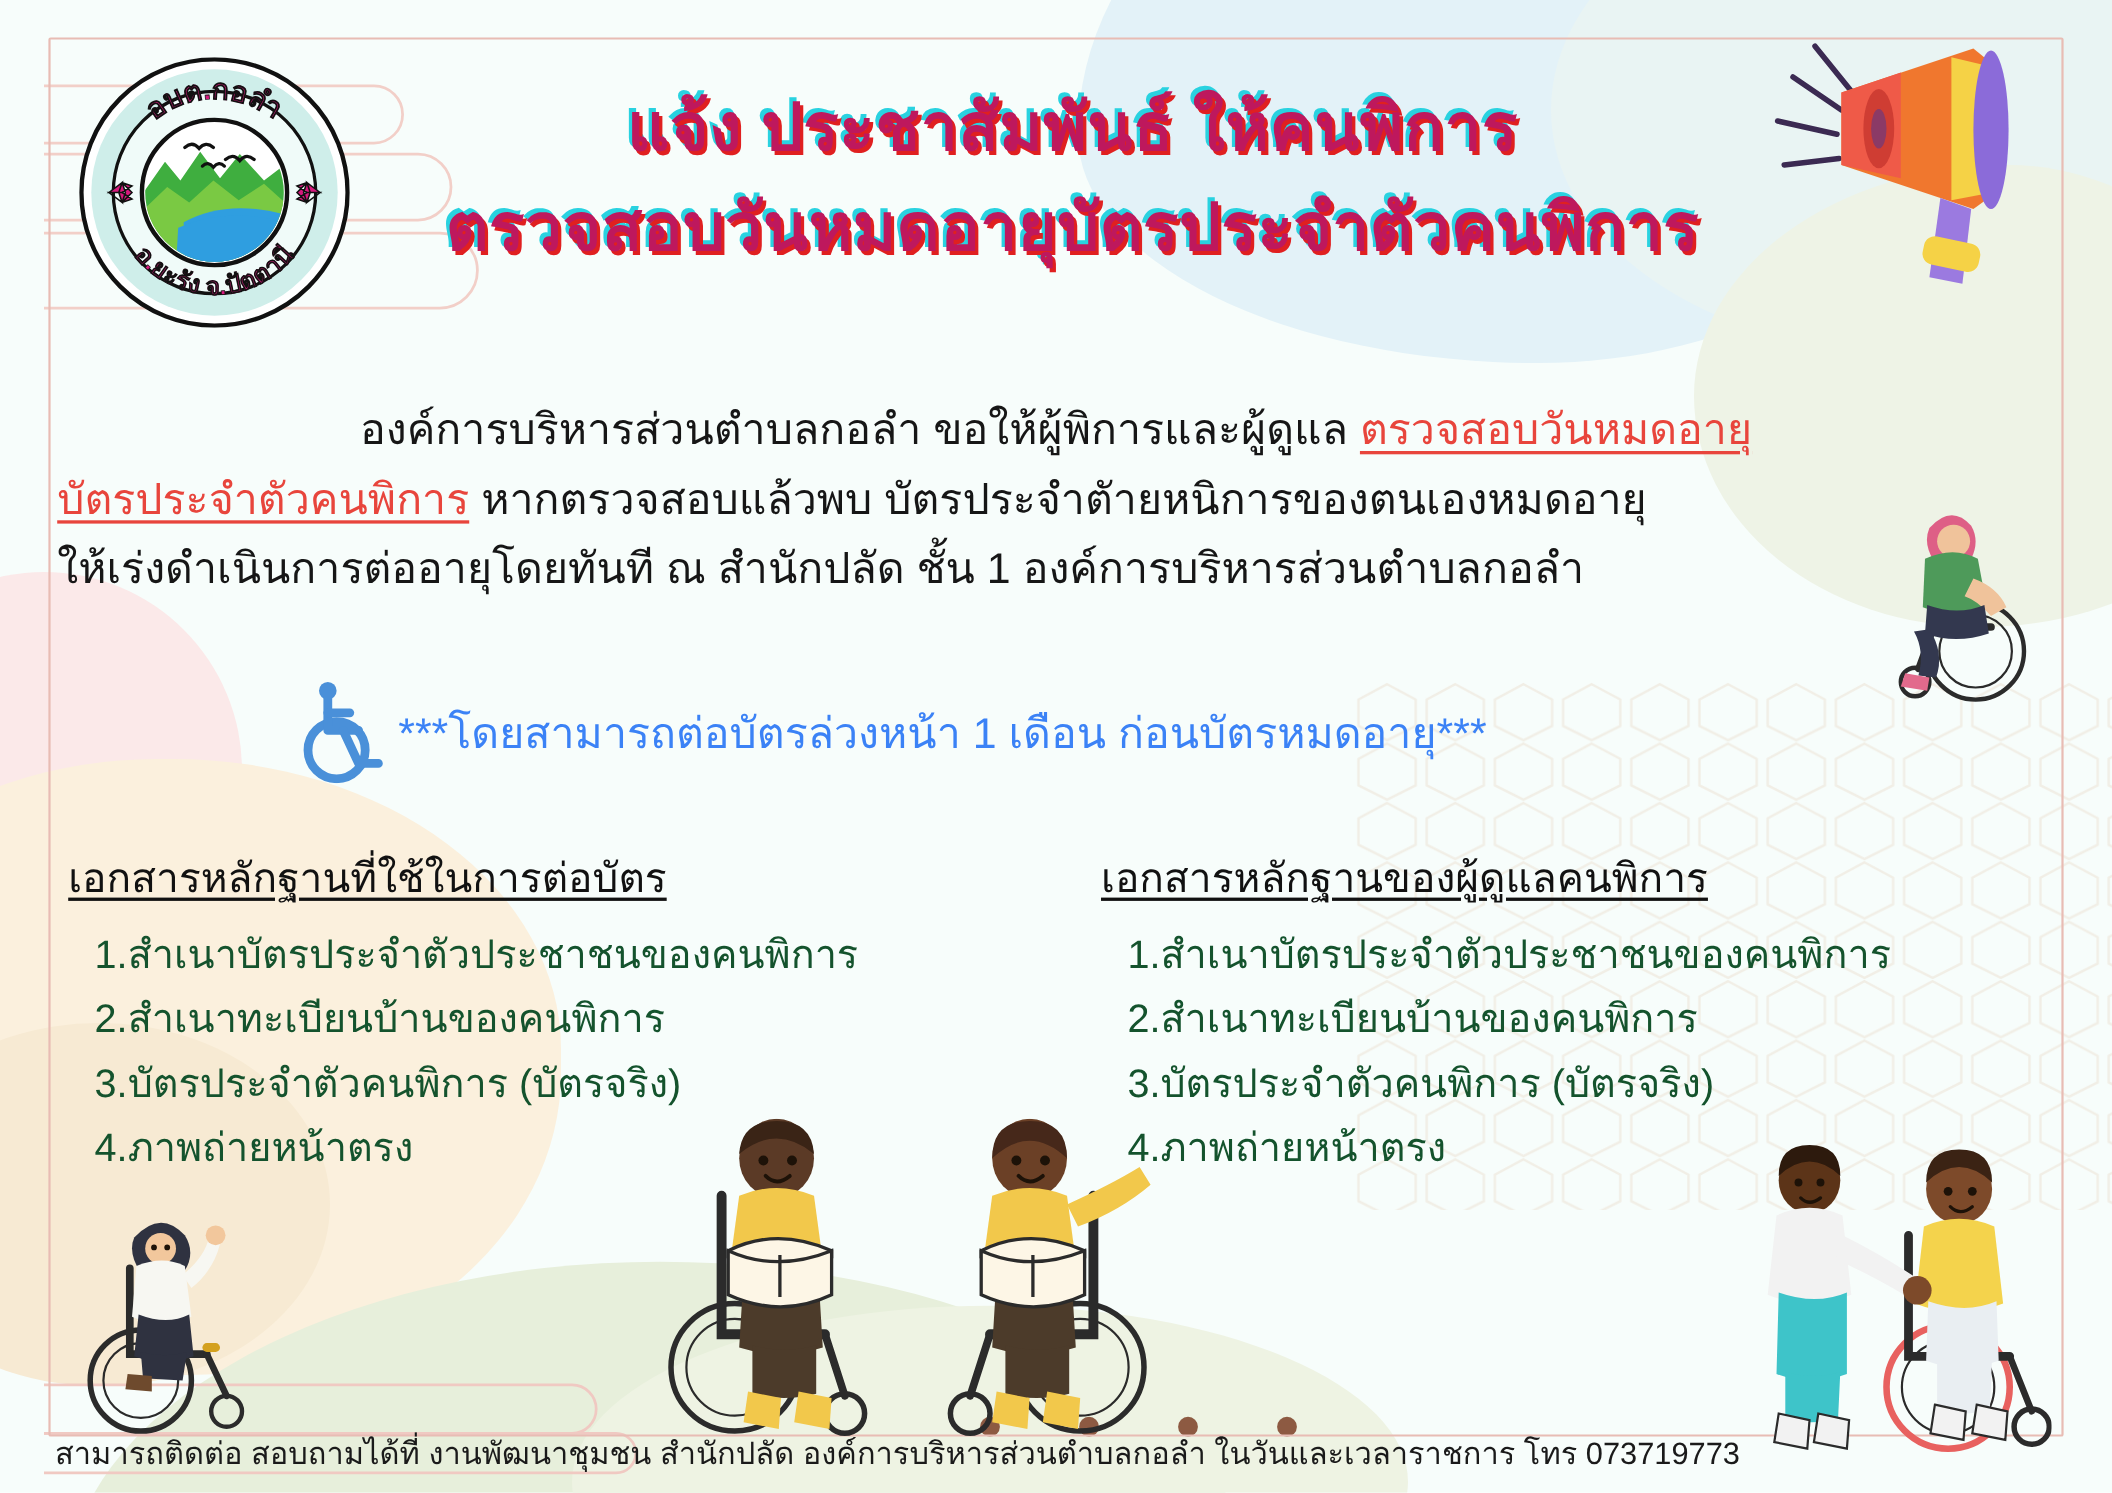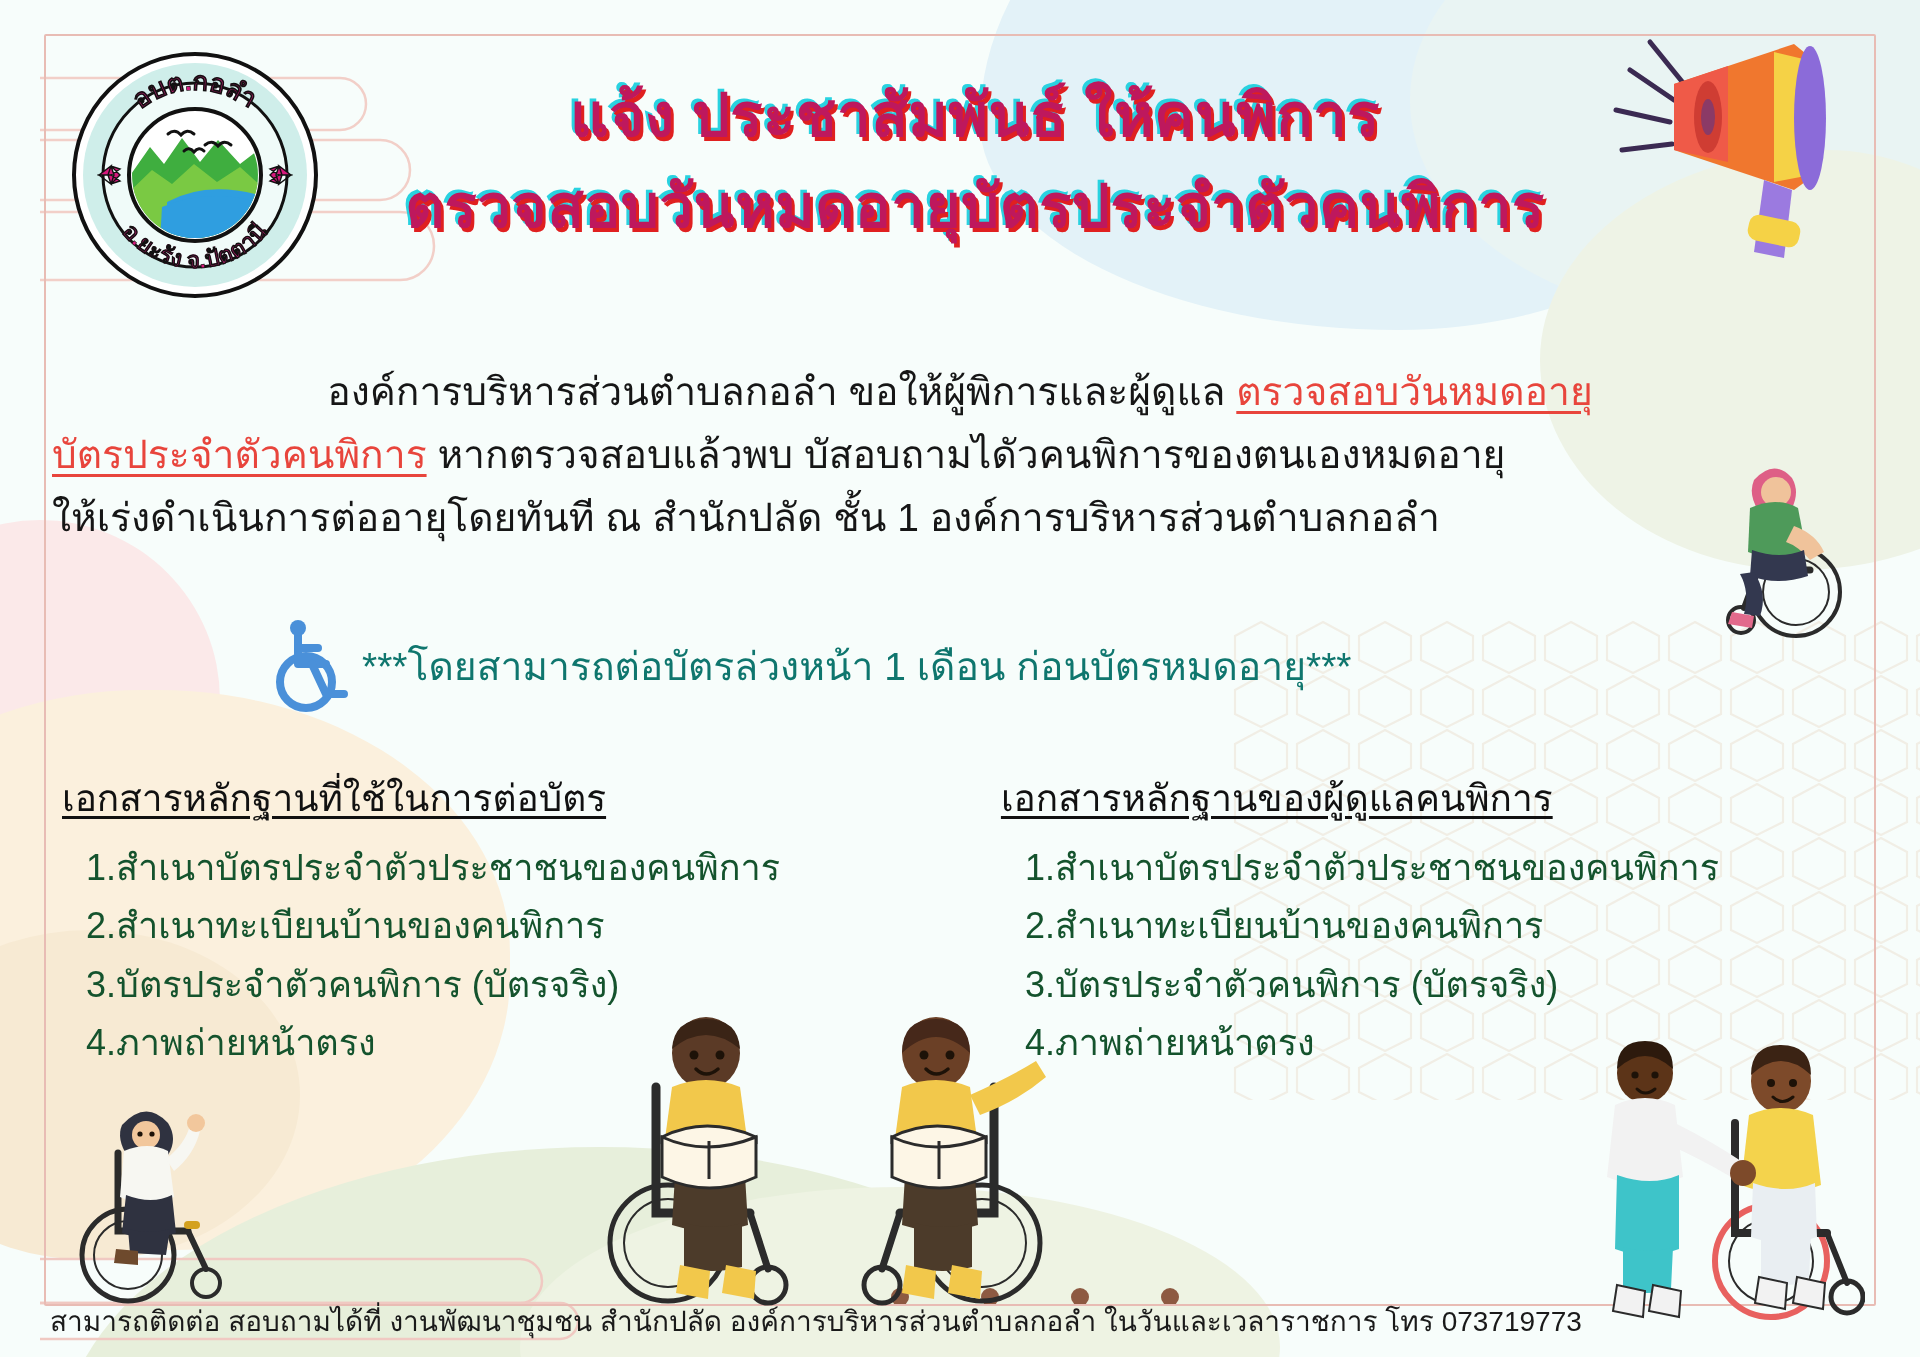--- a/index.html
+++ b/index.html
@@ -149,21 +149,21 @@
   
   .notice-row {
     position: absolute;
     top: 620px; left: 268px;
     display: flex;
     align-items: center;
     gap: 8px;
   }
   .notice-text {
     font-size: 39px;
-    color: #0f766e;
+    color: #3b82f6;
     white-space: nowrap;
   }
 
   
   .docs {
     position: absolute;
     top: 768px; left: 44px;
     width: 1832px;
     display: flex;
   }
@@ -310,21 +310,21 @@
   <div class="title-block">
     <div class="title-line title-line-1">แจ้ง ประชาสัมพันธ์ ให้คนพิการ</div>
     <div class="title-line title-line-2">ตรวจสอบวันหมดอายุบัตรประจำตัวคนพิการ</div>
   </div>
 
   <div class="body-block">
     <div class="body-line l1">
       <span>องค์การบริหารส่วนตำบลกอลำ  ขอให้ผู้พิการและผู้ดูแล </span><span class="hl">ตรวจสอบวันหมดอายุ</span>
     </div>
     <div class="body-line l2">
-      <span class="hl">บัตรประจำตัวคนพิการ</span><span> หากตรวจสอบแล้วพบ   บัสอบถามไดัวคนพิการของตนเองหมดอายุ</span>
+      <span class="hl">บัตรประจำตัวคนพิการ</span><span> หากตรวจสอบแล้วพบ   บัตรประจำตัายหนิการของตนเองหมดอายุ</span>
     </div>
     <div class="body-line l3">ให้เร่งดำเนินการต่ออายุโดยทันที ณ สำนักปลัด ชั้น 1 องค์การบริหารส่วนตำบลกอลำ</div>
   </div>
 
   <div class="notice-row">
     <svg width="86" height="92" viewBox="0 0 86 92">
       <g fill="none" stroke="#4a90d9" stroke-width="8" stroke-linecap="round" stroke-linejoin="round">
         <circle cx="38" cy="62" r="26"></circle>
         <path d="M30 10 L30 44 L58 44"></path>
         <path d="M30 28 L50 28"></path>

